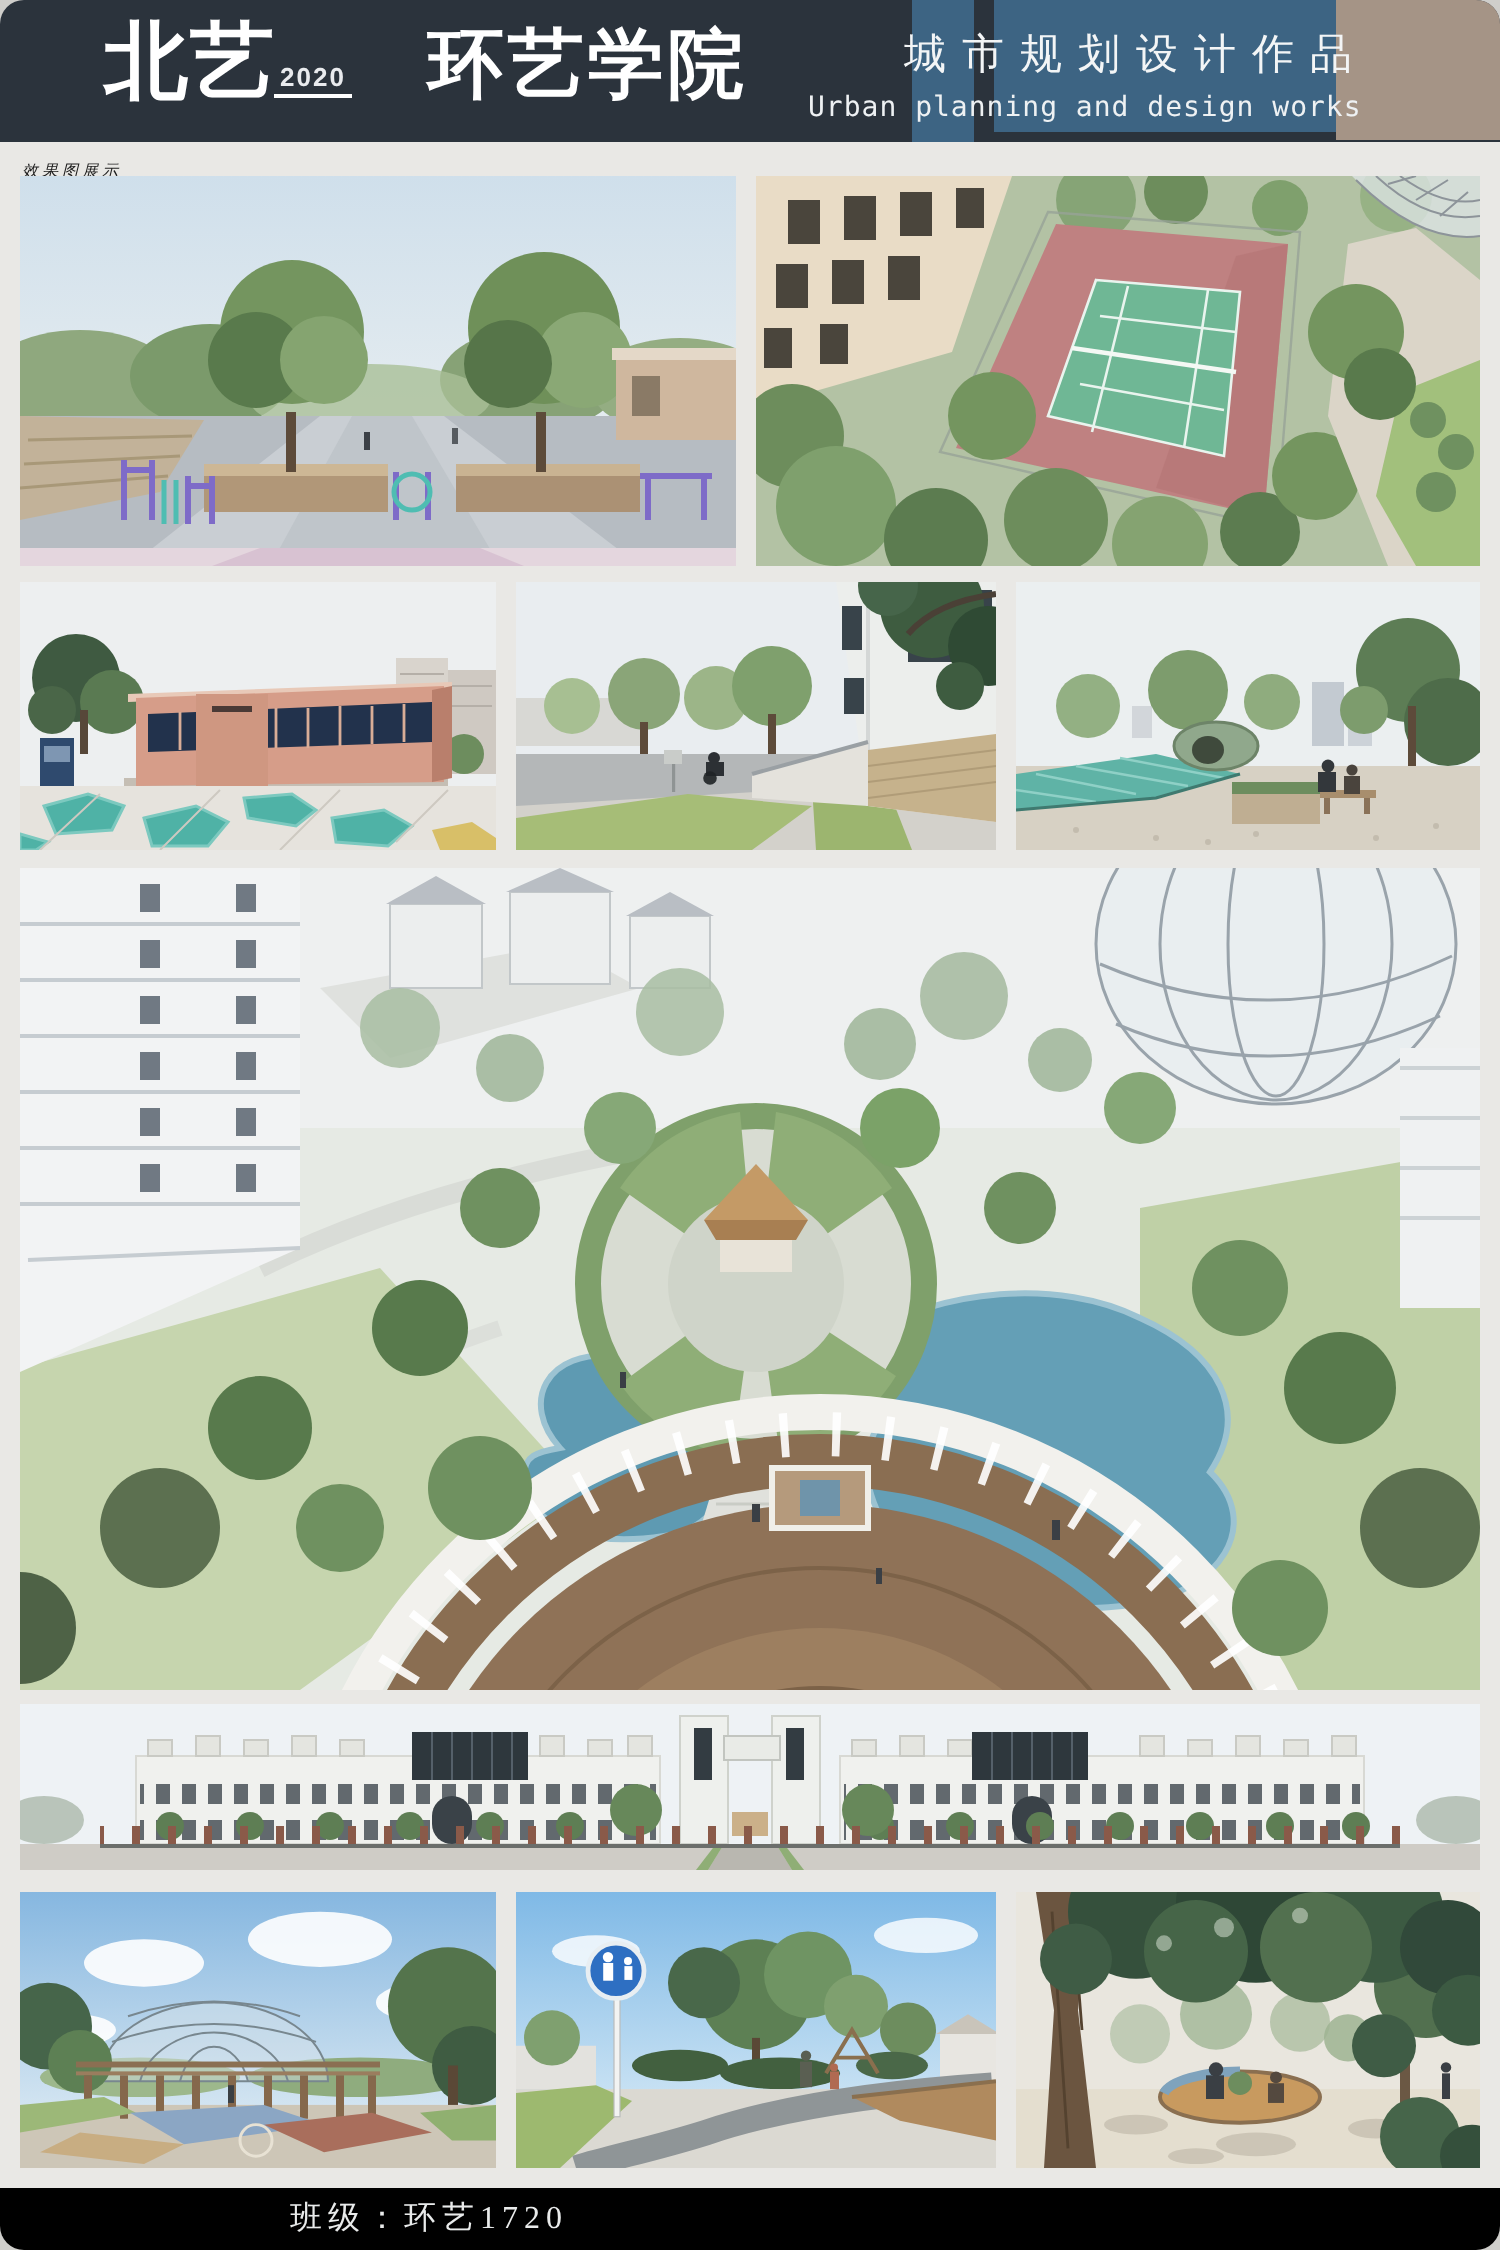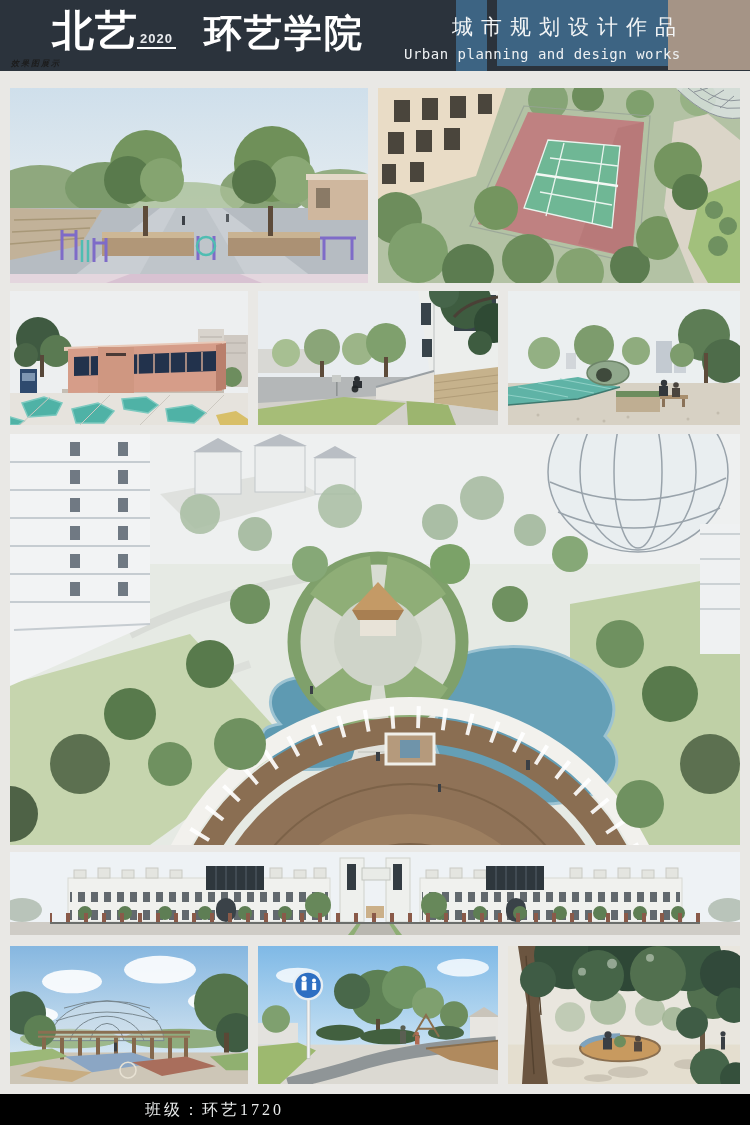--- a/index.html
+++ b/index.html
@@ -1,33 +1,33 @@
 <!DOCTYPE html>
 <html><head>
 <meta charset="utf-8">
 <style>
   html,body{margin:0;padding:0;background:#cfcecb;}
   .board{position:relative;width:750px;height:1125px;background:#e9e8e5;overflow:hidden;
-         font-family:"Liberation Sans",sans-serif;}
+         font-family:"Liberation Sans",sans-serif;border-radius:12px;}
   
   .header{position:absolute;left:0;top:0;width:750px;height:71px;background:#2b333c;}
   .stripe-thin{position:absolute;left:456px;top:0;width:31px;height:71px;background:#3d6483;}
   .panel-blue{position:absolute;left:497px;top:0;width:171px;height:66px;background:#3d6483;}
   .band-taupe{position:absolute;left:668px;top:0;width:82px;height:70px;background:#a59486;}
   .logo{position:absolute;left:52px;top:10px;display:flex;align-items:flex-end;color:#ffffff;z-index:3;}
   .logo-cn{font-size:42px;font-weight:bold;line-height:1;letter-spacing:1px;}
   .logo-year{font-size:13px;font-weight:bold;color:#e9ebee;border-bottom:2px solid #ffffff;
              padding:0 3px 1px 3px;margin:0 12px 3px -1px;letter-spacing:1px;}
-  .logo-dept{font-size:38px;font-weight:bold;line-height:1;margin-left:16px;letter-spacing:2px;}
+  .logo-dept{font-size:38px;font-weight:bold;line-height:1;margin-left:26px;letter-spacing:2px;}
   .title-block{position:absolute;left:404px;top:13px;z-index:4;color:#f3f5f6;}
   .title-cn{font-size:21px;letter-spacing:8px;white-space:nowrap;margin-left:48px;}
   .title-en{font-size:14px;letter-spacing:.5px;margin-top:5px;white-space:nowrap;
             font-family:"DejaVu Sans Mono",monospace;color:#eef1f3;}
   
-  .section-label{position:absolute;left:11px;top:58px;font-size:8px;font-weight:bold;font-style:italic;
+  .section-label{position:absolute;left:11px;top:80px;font-size:8px;font-weight:normal;font-style:italic;
                  color:#1c1c1c;letter-spacing:2px;font-family:"Liberation Serif",serif;}
   
   .img{position:absolute;overflow:hidden;background:#dfe2e0;}
   .img svg{display:block;width:100%;height:100%;}
   .r1a{left:10px;top:88px;width:358px;height:195px;}
   .r1b{left:378px;top:88px;width:362px;height:195px;}
   .r2a{left:10px;top:291px;width:238px;height:134px;}
   .r2b{left:258px;top:291px;width:240px;height:134px;}
   .r2c{left:508px;top:291px;width:232px;height:134px;}
   .hero{left:10px;top:434px;width:730px;height:411px;}

